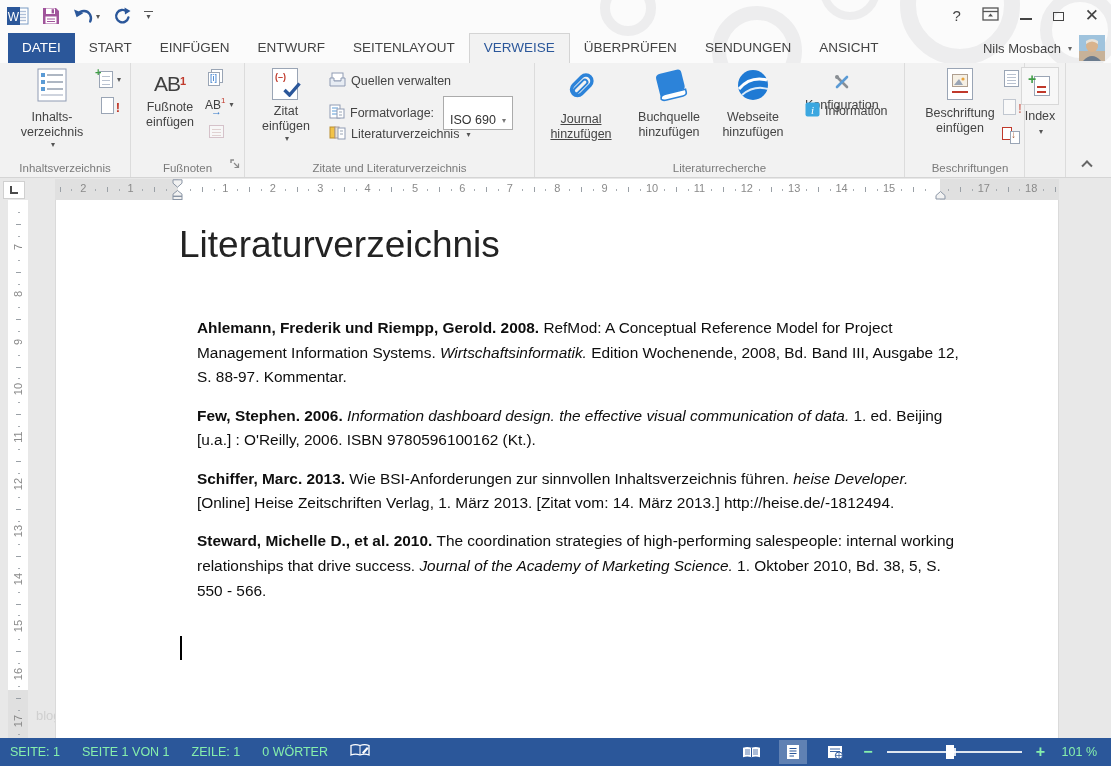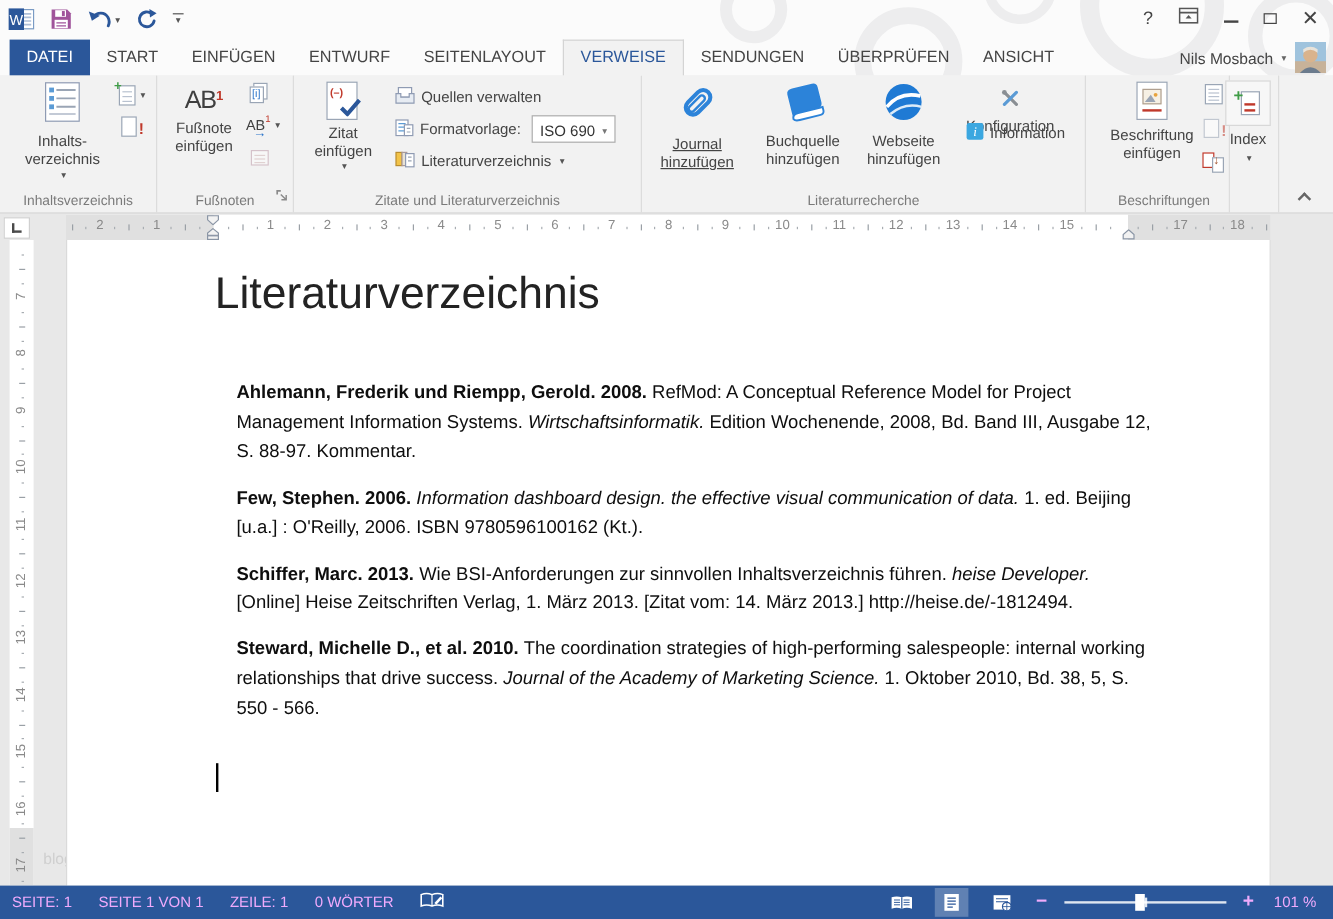--- a/index.html
+++ b/index.html
@@ -42,21 +42,21 @@
   .dialog-launcher { position:absolute; right:4px; bottom:4px; }
 
   
   .pg { position:relative; background:#fff; border:1px solid #9aa5b5; display:inline-block; }
   .pg .ln { position:absolute; left:2px; right:2px; height:1px; background:#b9c2d0; }
   .mark-red { position:absolute; color:#c0392b; font-weight:bold; }
   .mark-green { position:absolute; color:#3f9c46; font-weight:bold; }
   .ab-text { font-size:21px; color:#3f3f3f; letter-spacing:-1px; }
   .ab-sup { font-size:11px; color:#c0392b; font-weight:bold; vertical-align:super; }
 
-  .style-select { display:inline-flex; align-items:center; gap:6px; background:#fff; border:1px solid #ababab; padding:5px 6px 2px 6px; font-size:12.5px; color:#333; margin-left:4px; }
+  .style-select { display:inline-flex; align-items:center; gap:6px; background:#fff; border:1px solid #ababab; padding:16px 6px 2px 6px; font-size:12.5px; color:#333; margin-left:4px; }
 
   #collapse-ribbon { position:absolute; right:14px; bottom:6px; width:14px; height:12px; }
   #collapse-ribbon span { display:block; width:8px; height:8px; border-top:2px solid #666; border-left:2px solid #666; transform:rotate(45deg) translate(2px,2px); }
 
   
   #tab-selector { position:absolute; left:3px; top:181px; width:22px; height:18px; background:#fff; border:1px solid #d0d0d0; display:flex; align-items:center; justify-content:center; }
   #tab-selector .Lglyph { width:8px; height:8px; border-left:2px solid #4a4a4a; border-bottom:2px solid #4a4a4a; }
   #hruler { position:absolute; left:55px; top:179px; width:1004px; height:21px; background:#fff; }
   .hmargin { position:absolute; top:0; bottom:0; background:#e0e0e0; }
   .rnum { position:absolute; top:3px; transform:translateX(-50%); font-size:11px; color:#8a8a8a; }
@@ -73,21 +73,21 @@
   #page { position:absolute; left:55px; top:200px; width:1004px; height:538px; background:#fff; border-left:1px solid #dadada; border-right:1px solid #dadada; }
   #doc-heading { position:absolute; left:123px; top:24px; font-size:37px; font-weight:300; color:#232323; letter-spacing:0; }
   #bibliography { position:absolute; left:123px; top:116px; width:762px; font-size:15.4px; line-height:24.7px; color:#0e0e0e;margin-left:18px; }
   #bibliography p { margin:0 0 13.5px 0; }
   #bibliography .b { font-weight:bold; }
   #bibliography .i { font-style:italic; }
   #caret-doc { position:absolute; left:124px; top:436px; width:1.7px; height:24px; background:#000; }
   #bg-text { position:absolute; left:36px; top:708px; font-size:13px; color:#cfcfcf; z-index:0; }
 
   
-  #statusbar { position:absolute; left:0; bottom:0; width:1111px; height:28px; background:#2b579a; color:#f0abfc; display:flex; align-items:center; font-size:12.5px; }
+  #statusbar { position:absolute; left:0; bottom:0; width:1111px; height:28px; background:#2b579a; color:#86efac; display:flex; align-items:center; font-size:12.5px; }
   #status-left { display:flex; align-items:center; gap:22px; padding-left:10px; }
   #status-right { margin-left:auto; display:flex; align-items:center; gap:14px; padding-right:14px; }
   .view-btn { display:flex; align-items:center; justify-content:center; width:28px; height:24px; }
   .view-btn.active { background:rgba(255,255,255,.25); }
   #zoom-track { position:relative; width:135px; height:2px; background:rgba(255,255,255,.85); }
   #zoom-notch { position:absolute; left:50%; top:-3px; width:2px; height:8px; background:rgba(255,255,255,.85); }
   #zoom-thumb { position:absolute; left:44%; top:-6px; width:8px; height:14px; background:#fff; }
   .zoom-sign { font-size:16px; font-weight:bold; line-height:16px; }
   #zoom-value { min-width:38px; text-align:right; }
 </style>
@@ -164,22 +164,22 @@
     </div>
 
     <div id="tabrow">
       <div class="tab file">DATEI</div>
 
     <div class="tab">START</div>
         <div class="tab">EINFÜGEN</div>
         <div class="tab">ENTWURF</div>
         <div class="tab">SEITENLAYOUT</div>
         <div class="tab active">VERWEISE</div>
+        <div class="tab">ÜBERPRÜFEN</div>
         <div class="tab">SENDUNGEN</div>
-        <div class="tab">ÜBERPRÜFEN</div>
         <div class="tab">ANSICHT</div>
       </div>
 
     <div id="user-area">
       <span id="user-name">Nils Mosbach</span>
       <span id="user-caret">▾</span>
       <span id="avatar">
         <svg width="26" height="26" viewBox="0 0 26 26">
           <rect width="26" height="26" fill="#9fc3dd"></rect>
           <rect y="16" width="26" height="10" fill="#c7b299"></rect>

